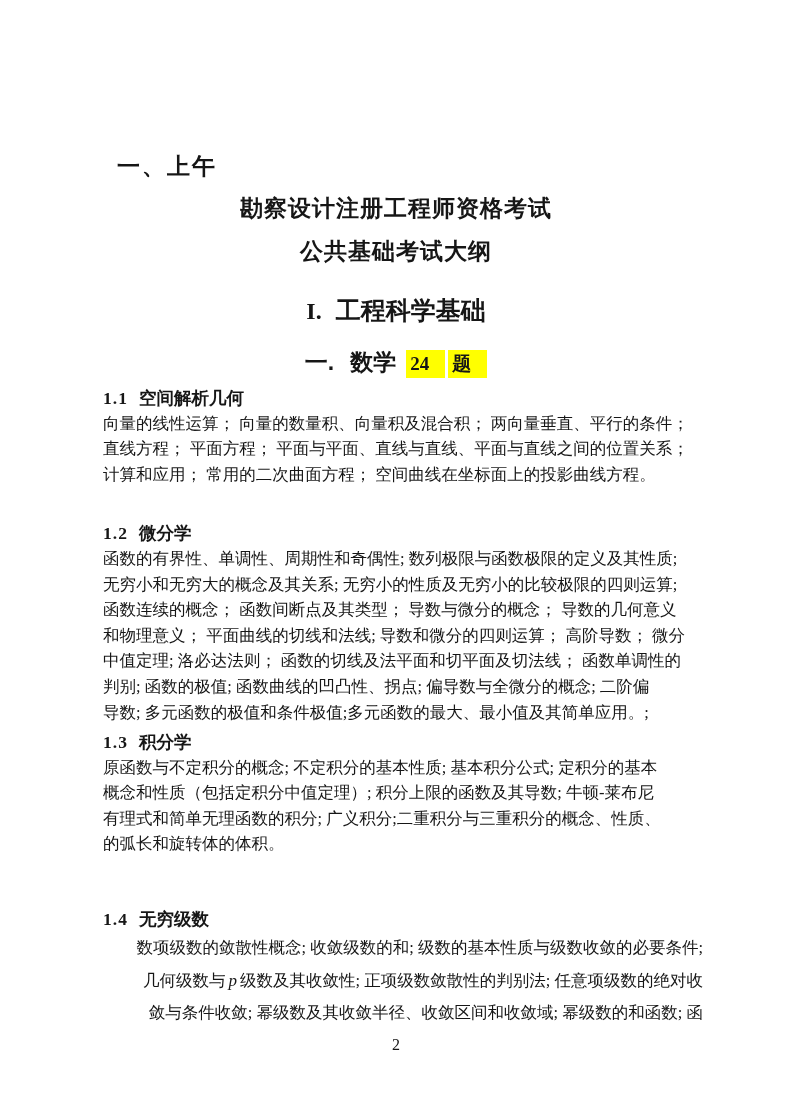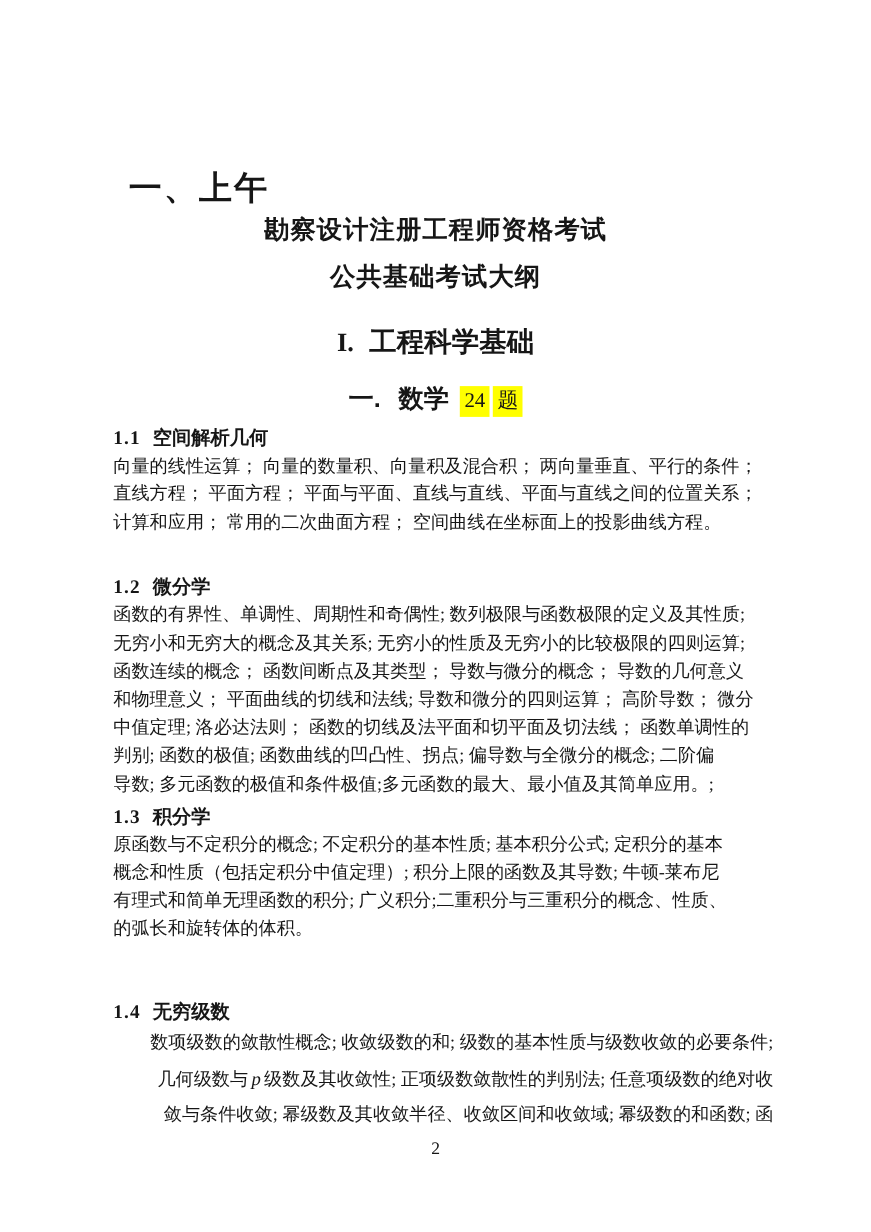--- a/index.html
+++ b/index.html
@@ -8,36 +8,36 @@
     width:792px; height:1120px;
     background:#ffffff;
     color:#161616;
     font-family:"Liberation Serif","DejaVu Serif",serif;
     overflow:hidden;
   }
   
   .heiti { font-family:"Liberation Sans","DejaVu Sans",sans-serif; font-weight:700; }
   .session-heading {
     position:absolute; top:151px; left:117px;
-    font-size:30px; letter-spacing:2px;
+    font-size:23px; letter-spacing:2px;
   }
   .center-line { position:absolute; left:0; width:792px; text-align:center; }
   .doc-title-1 { top:193px; font-size:23px; letter-spacing:1px; }
   .doc-title-2 { top:236px; font-size:23px; letter-spacing:1px; }
   .part-title  { top:294px; font-size:25px; }
   .part-numeral {
     font-family:"Liberation Serif","DejaVu Serif",serif;
     font-weight:600; font-size:24px; margin-right:14px;
   }
   .subject-title { top:347px; font-size:23px; }
   .subject-numeral { margin-right:16px; }
   .subject-name { margin-right:10px; }
   .hl {
-    font-weight:400;
-    padding:3px 4px 4px 4px;
+    font-weight:700;
+    padding:3px 16px 4px 4px;
     font-size:19px;
   }
   .hl-number { font-family:"Liberation Serif","DejaVu Serif",serif; margin-right:3px; }
   .hl-unit   { font-family:"Liberation Serif","DejaVu Serif",serif; }
   
   .section { position:absolute; left:103px; width:600px; }
   #sec-1 { top:386px; }
   #sec-2 { top:521px; }
   #sec-3 { top:730px; }
   #sec-4 { top:907px; }

